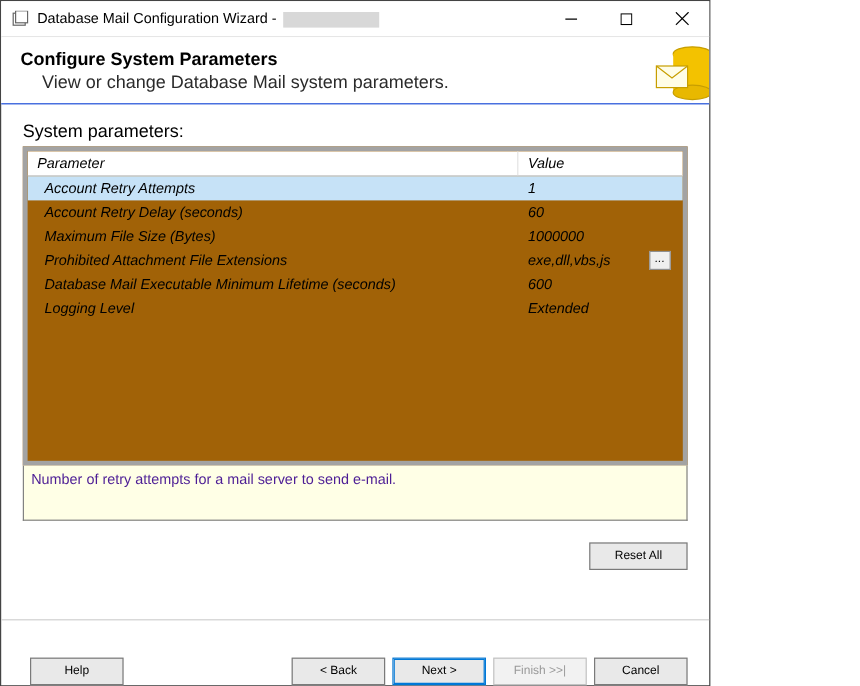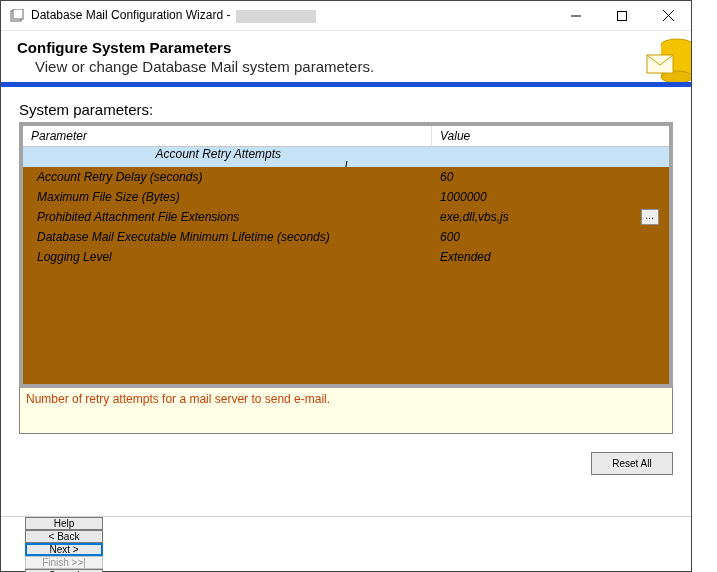--- a/index.html
+++ b/index.html
@@ -1,47 +1,47 @@
 <!DOCTYPE html>
 <html><head>
 <meta charset="utf-8">
 <style>
   * { box-sizing: border-box; }
   html, body { margin: 0; padding: 0; font-family: "Segoe UI", Tahoma, sans-serif; font-size: 12px; color: #000; background: #fff; }
-  .window { width: 692px; height: 572px; border: 1px solid #444; display: flex; flex-direction: column; background: #fff; position: relative; }
+  .window { width: 592px; height: 572px; border: 1px solid #444; display: flex; flex-direction: column; background: #fff; position: relative; }
   .titlebar { height: 30px; display: flex; align-items: center; background: #fff; border-bottom: 1px solid #e6e6e6; }
   .titlebar .title-icon { width: 16px; height: 16px; margin: 0 6px 0 8px; display:flex; align-items:center; justify-content:center; }
   .titlebar .title-text { flex: 1; font-size: 12px; color: #000; }
   .titlebar .redacted { display:inline-block; width:80px; height:13px; background:#d8d8d8; vertical-align:middle; margin-left:2px; filter: blur(0.5px);}
   .win-controls { display:flex; height:100%; }
   .win-btn { width:46px; height:100%; display:flex; align-items:center; justify-content:center; background:transparent; }
   .win-btn svg { stroke:#000; stroke-width:1; fill:none; }
   .close-btn { width:46px; }
-  .banner { height:56px; border-bottom: 5px solid #1d4ed8; display:flex; align-items:center; padding: 0 16px; position:relative; background:#fff; }
+  .banner { height:56px; border-bottom: 1px solid #1d4ed8; display:flex; align-items:center; padding: 0 16px; position:relative; background:#fff; }
   .banner-text h1 { margin:0; font-size:15px; font-weight:bold; }
   .banner-text p { margin:2px 0 0 18px; font-size:15px; color:#2b2b2b; }
   .banner-graphic { position:absolute; right:0; top:0; bottom:0; width:64px; overflow:hidden; }
   .content { flex:1; padding: 14px 18px 8px 18px; display:flex; flex-direction:column; }
   .section-label { font-size:15px; margin-bottom:4px; }
   .grid { border:4px solid #a3a3a3; height:266px; background:#a16207; overflow:hidden;font-style:italic; }
   .grid-header { display:flex; background:#fff; border-bottom:1px solid #c8c8c8; }
   .gh { padding:3px 8px; font-size:12px; border-right:1px solid #e3e3e3; }
   .gh.param { width:409px; }
   .gh.value { flex:1; border-right:none; }
   .grid-body { }
   .row { display:flex; height:20px; align-items:center; }
-  .row.selected { background:#c6e2f7;flex-direction:column; }
+  .row.selected { background:#c6e2f7; }
   .row .cell { padding:0 8px; font-size:12px; overflow:hidden; white-space:nowrap; }
   .row .cell.param { width:409px; padding-left:14px; }
   .row .cell.value { flex:1; display:flex; align-items:center; }
   .row .ellipsis-btn { margin-left:auto; width:18px; height:16px; border:1px solid #8f8f8f; background:#efefef; font-size:10px; line-height:12px; text-align:center; cursor:pointer; margin-right:2px;}
-  .desc-box { border:1px solid #828282; height:46px; background:#ffffe6; border-top:none; padding:4px 6px; font-size:12px; color:#c2410c; }
+  .desc-box { border:1px solid #828282; height:46px; background:#ffffe6; border-top:none; padding:4px 6px; font-size:12px; color:#4c1d95; }
   .reset-row { display:flex; justify-content:flex-end; margin-top:18px; }
   .footer-sep { height:1px; background:#d0d0d0; margin-top:auto; }
-  .footer { height:54px; display:flex; align-items:flex-start; padding:0 18px;flex-direction:column; }
+  .footer { height:54px; display:flex; align-items:flex-end; padding:0 18px; }
   .footer .spacer { flex:1; }
   .btn { height:23px; min-width:78px; padding:0 10px; border:1px solid #7a7a7a; background:#e9e9e9; font-size:10px; font-family:inherit; cursor:pointer; }
   .btn.default { border:1px solid #0078d7; box-shadow: inset 0 0 0 1px #0078d7; }
   .btn:disabled { color:#9a9a9a; border-color:#c2c2c2; background:#f2f2f2; cursor:default; }
   .btn-wide { min-width:82px; }
   .footer .btn { margin-left:6px; }
 </style>
 </head>
 <body>
 

